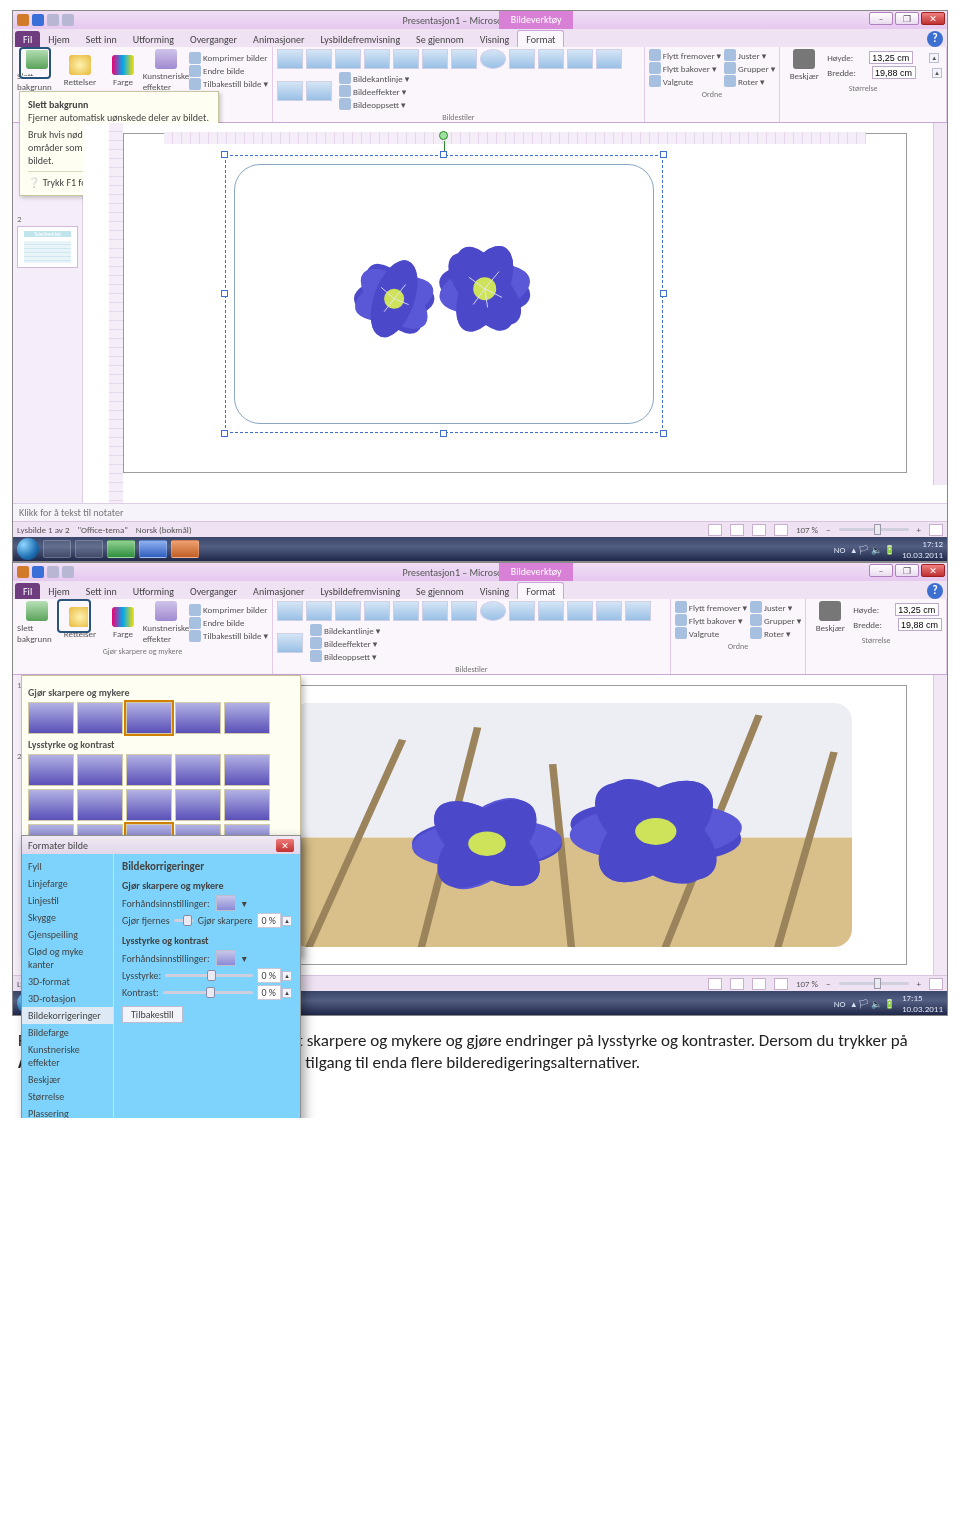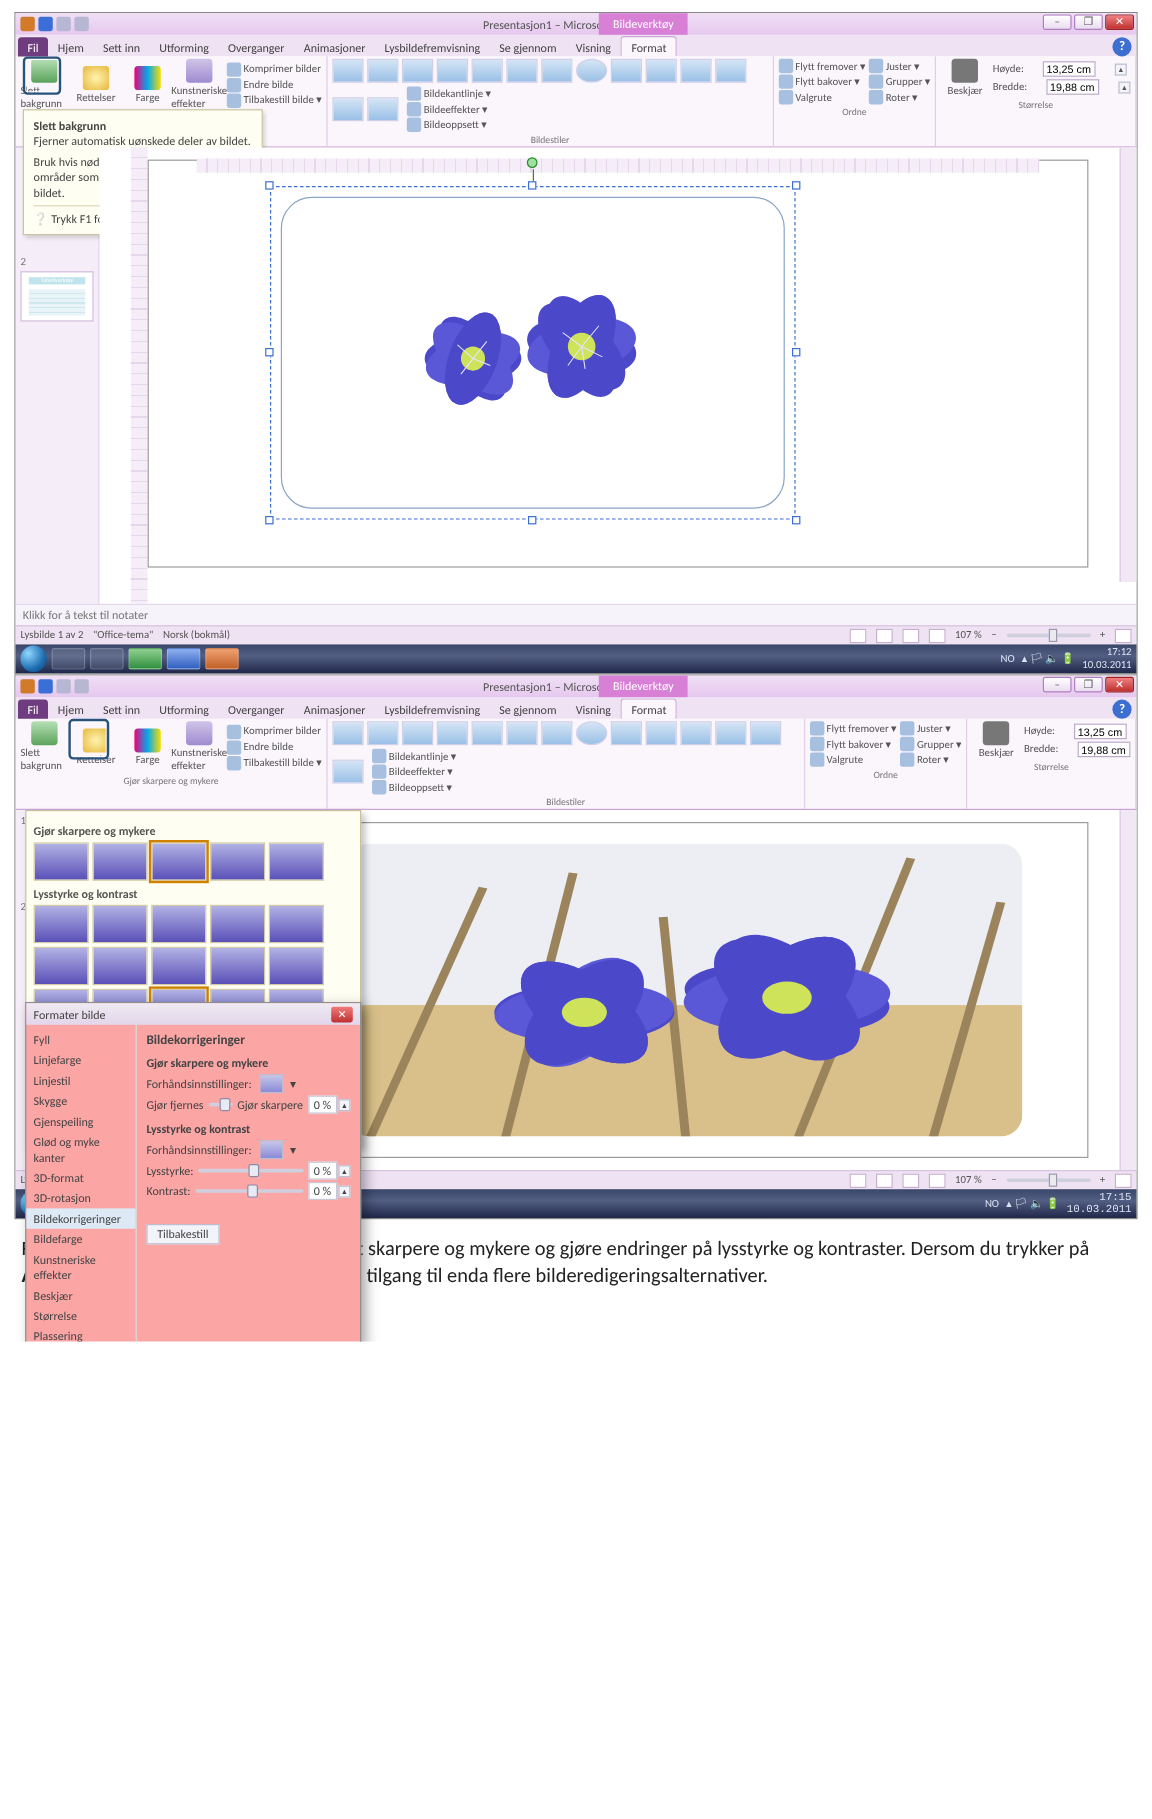--- a/index.html
+++ b/index.html
@@ -85,21 +85,21 @@
   .gallerydrop { position:absolute; left:8px; top:0; width:280px; background:#fffef2; border:1px solid #c9c09a; padding:6px 6px 4px 6px; font-size:10px; color:#555; box-shadow:3px 3px 6px rgba(0,0,0,.25);}
   .gallerydrop .sect { font-weight:bold; font-size:10px; margin:4px 0 3px 0;}
   .thumbgrid { display:flex; flex-wrap:wrap; gap:3px;}
   .gthumb { width:46px; height:32px; border:1px solid #d3cba8; background:linear-gradient(#b2b2e4,#5a50b8);}
   .gthumb.sel { outline:2px solid #d18102;}
   .gfooter { border-top:1px solid #ddd5b0; margin-top:6px; padding-top:4px; display:flex; align-items:center; gap:4px;}
   .gfooter .ico{width:14px;height:14px;background:#cfc9a5;}
   .gfooter .tiplabel { position:absolute; left:100px; bottom:-15px; background:#fffef2; border:1px solid #c9c09a; padding:1px 4px; font-size:9px;}
 
   
-  .dialog { position:absolute; left:8px; top:160px; width:280px; background:#fca5a5; border:1px solid #8f8f8f; box-shadow:4px 4px 10px rgba(0,0,0,.35); font-size:10px; color:#444;}
+  .dialog { position:absolute; left:8px; top:160px; width:280px; background:#7dd3fc; border:1px solid #8f8f8f; box-shadow:4px 4px 10px rgba(0,0,0,.35); font-size:10px; color:#444;}
   .dlg-title { background:linear-gradient(#efeaf3,#e2d6ea); height:18px; display:flex; align-items:center; padding:0 6px; font-size:10px;}
   .dlg-title .x { margin-left:auto; width:18px; height:13px; background:linear-gradient(#ef7a7a,#c03030); color:#fff; text-align:center; border-radius:2px; font-size:9px; line-height:13px;}
   .dlg-body { display:flex; }
   .dlg-cats { width:92px; border-right:1px solid #ddd; padding:4px 0;}
   .dlg-cats div { padding:2px 6px; cursor:default;}
   .dlg-cats div.sel { background:#ddeaf6;}
   .dlg-pane { flex:1; padding:6px 8px 8px 8px;}
   .dlg-pane h4 { font-size:11px; color:#444; margin-bottom:6px;}
   .dlg-pane .sect { font-weight:bold; font-size:10px; margin:6px 0 3px 0;}
   .slider { display:flex; align-items:center; gap:4px; margin:2px 0;}
@@ -672,21 +672,21 @@
           <div class="slider">
             <span>Kontrast:</span>
             <div class="track">
                   <div class="knob"></div>
                 </div>
             <div class="val">
                   <span>0 %</span>
                   <div class="step">▴</div>
                 </div>
           </div>
-          <div style="margin-top:20px;">
+          <div style="margin-top:6px;">
             <span class="btnlike">Tilbakestill</span>
           </div>
         </div>
       </div>
       <div class="dlg-bot">
         <span class="btnlike">Lukk</span>
       </div>
     </div>
   </div>
 
@@ -712,21 +712,21 @@
     <div class="startorb"></div>
     <div class="tbtn"></div>
     <div class="tbtn"></div>
     <div class="tbtn x"></div>
     <div class="tbtn w"></div>
     <div class="tbtn p"></div>
     <span class="spacer"></span>
     <div class="tray">
       <span>NO</span>
           <span>▴ 🏳 🔈 🔋</span>
-      <span style="text-align:right;font-family:Liberation Mono, monospace;"><span>17:15</span><br><span>10.03.2011</span></span>
+      <span style="text-align:left;"><span>17:15</span><br><span>10.03.2011</span></span>
     </div>
   </div>
 </div>
 
 <p class="body">
   <span>Fra knappen </span><b>Rettelser</b><span> kan du gjøre bildet skarpere og mykere og gjøre endringer på lysstyrke og kontraster. Dersom du trykker på </span><b>Alternativer for bildekorrigeringer</b><span> får du tilgang til enda flere bilderedigeringsalternativer.</span>
 </p>
 
 
 </div>

